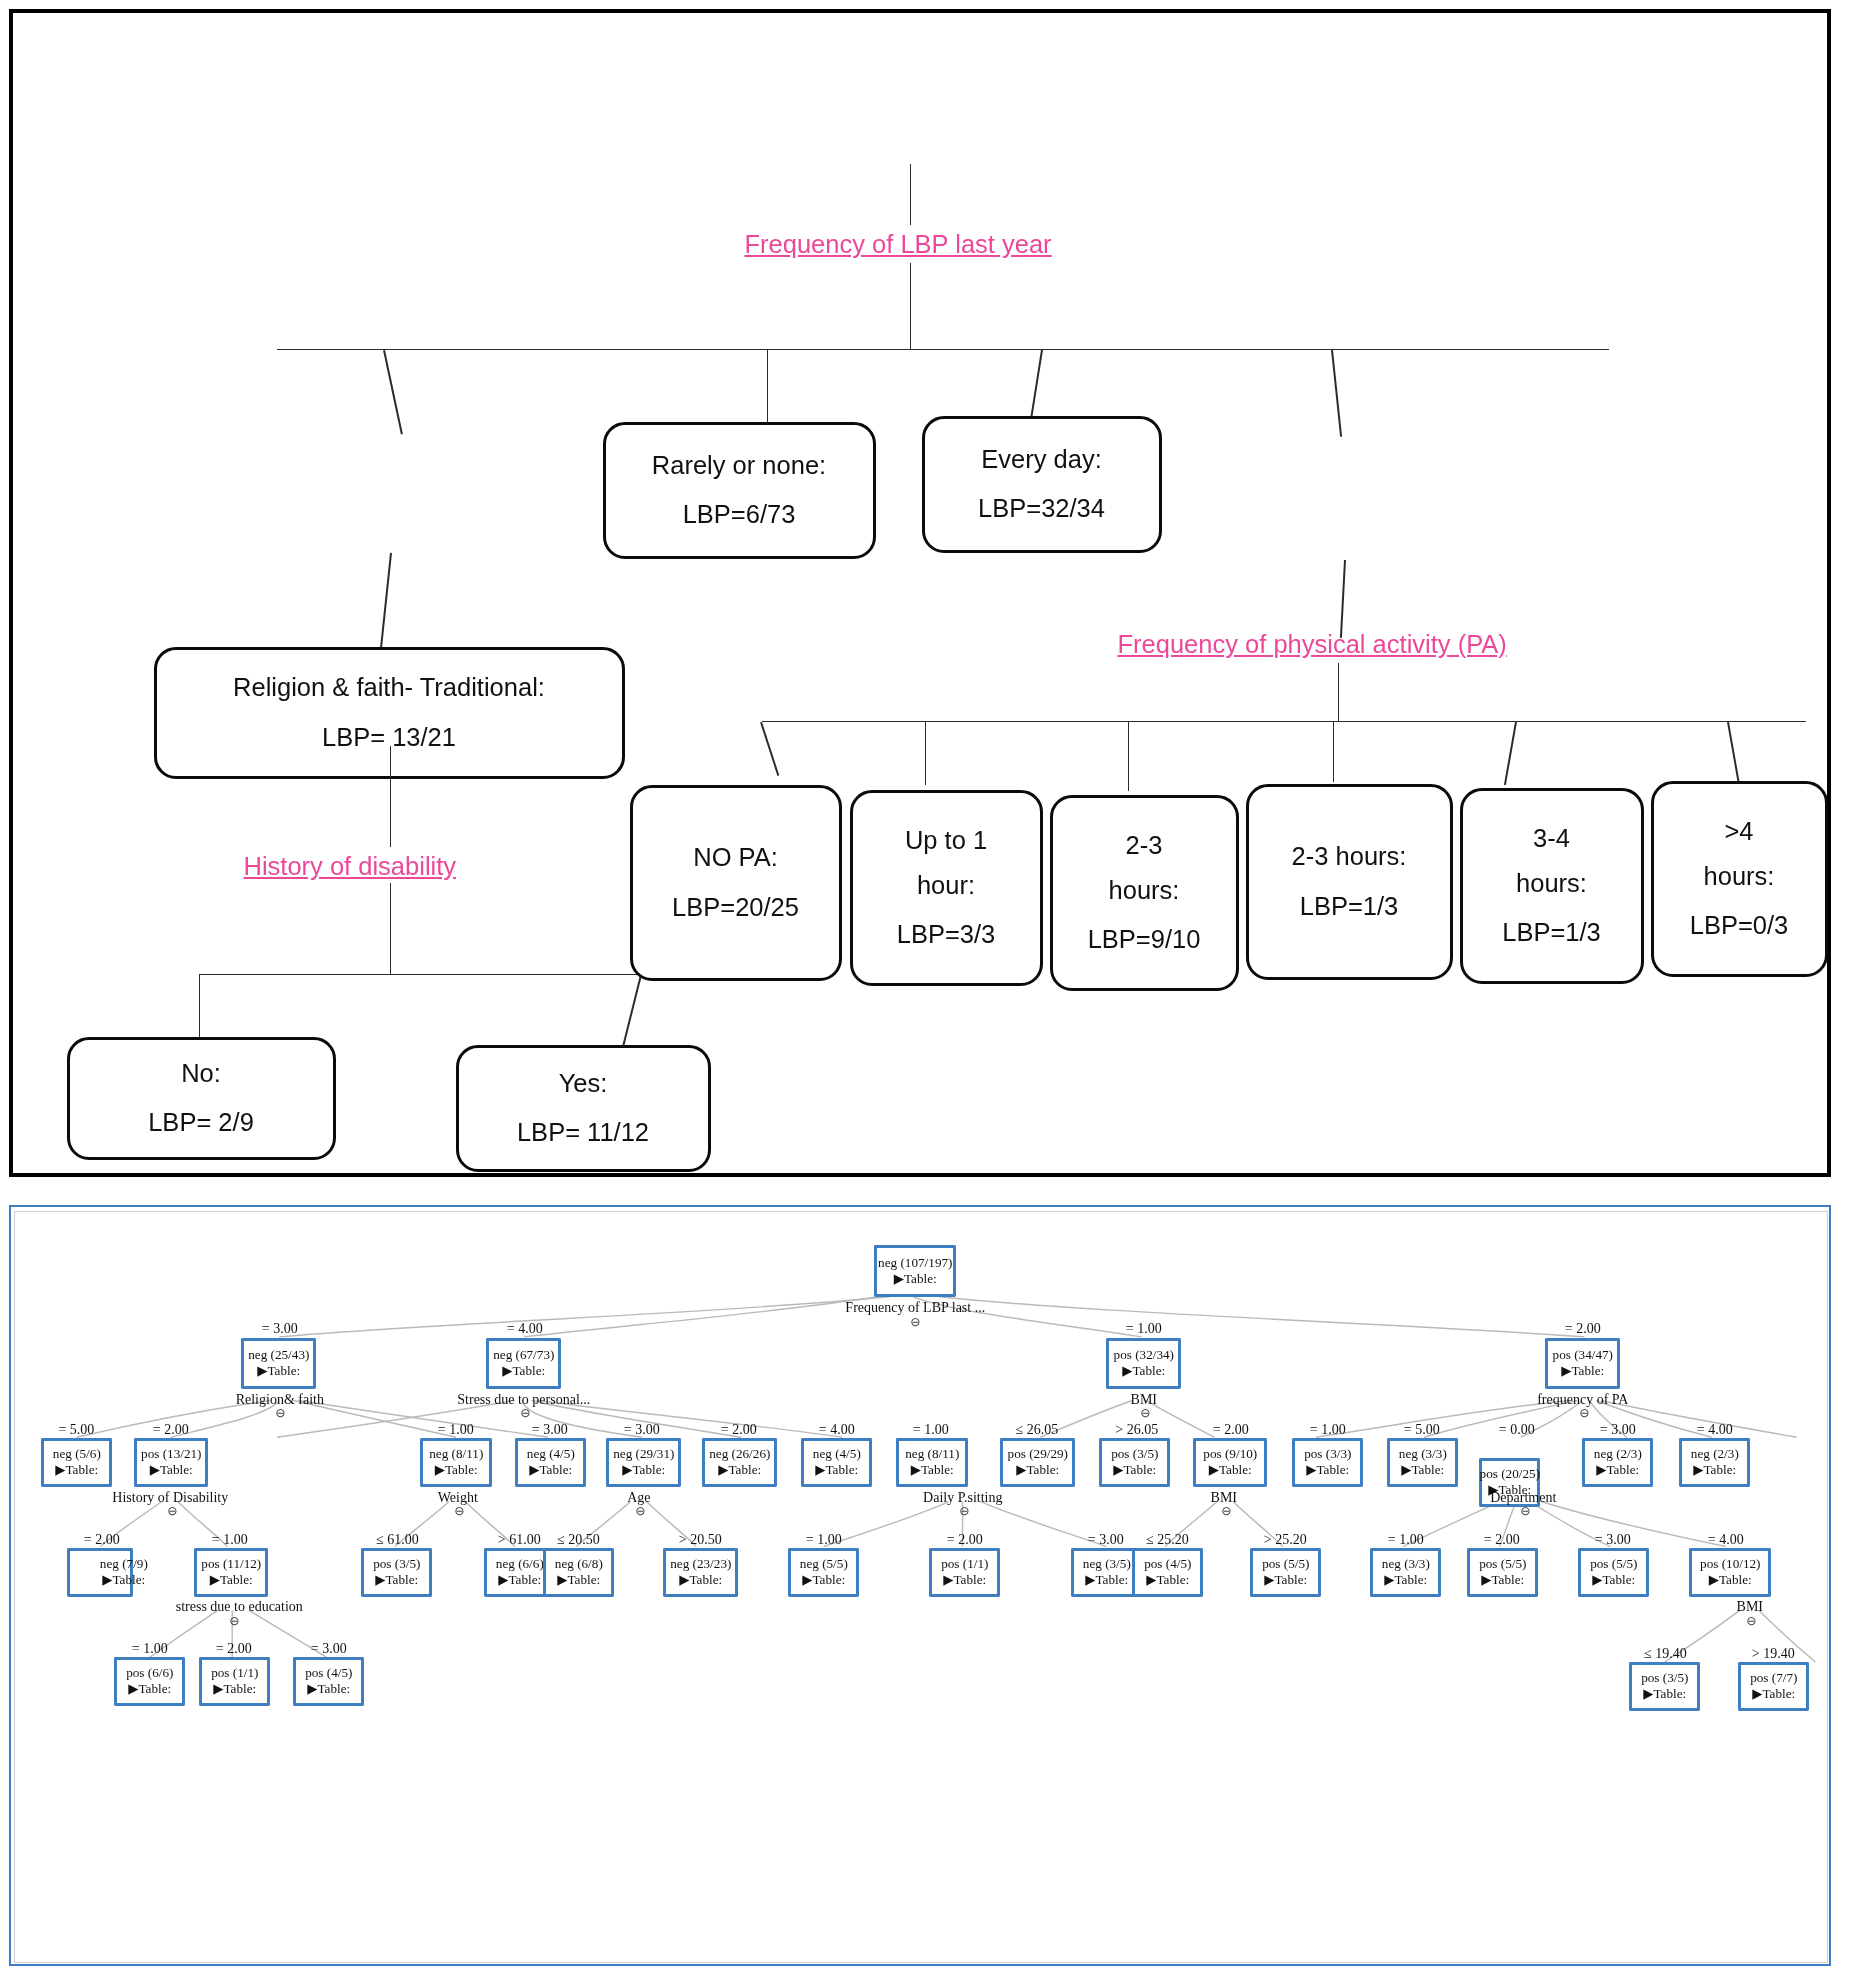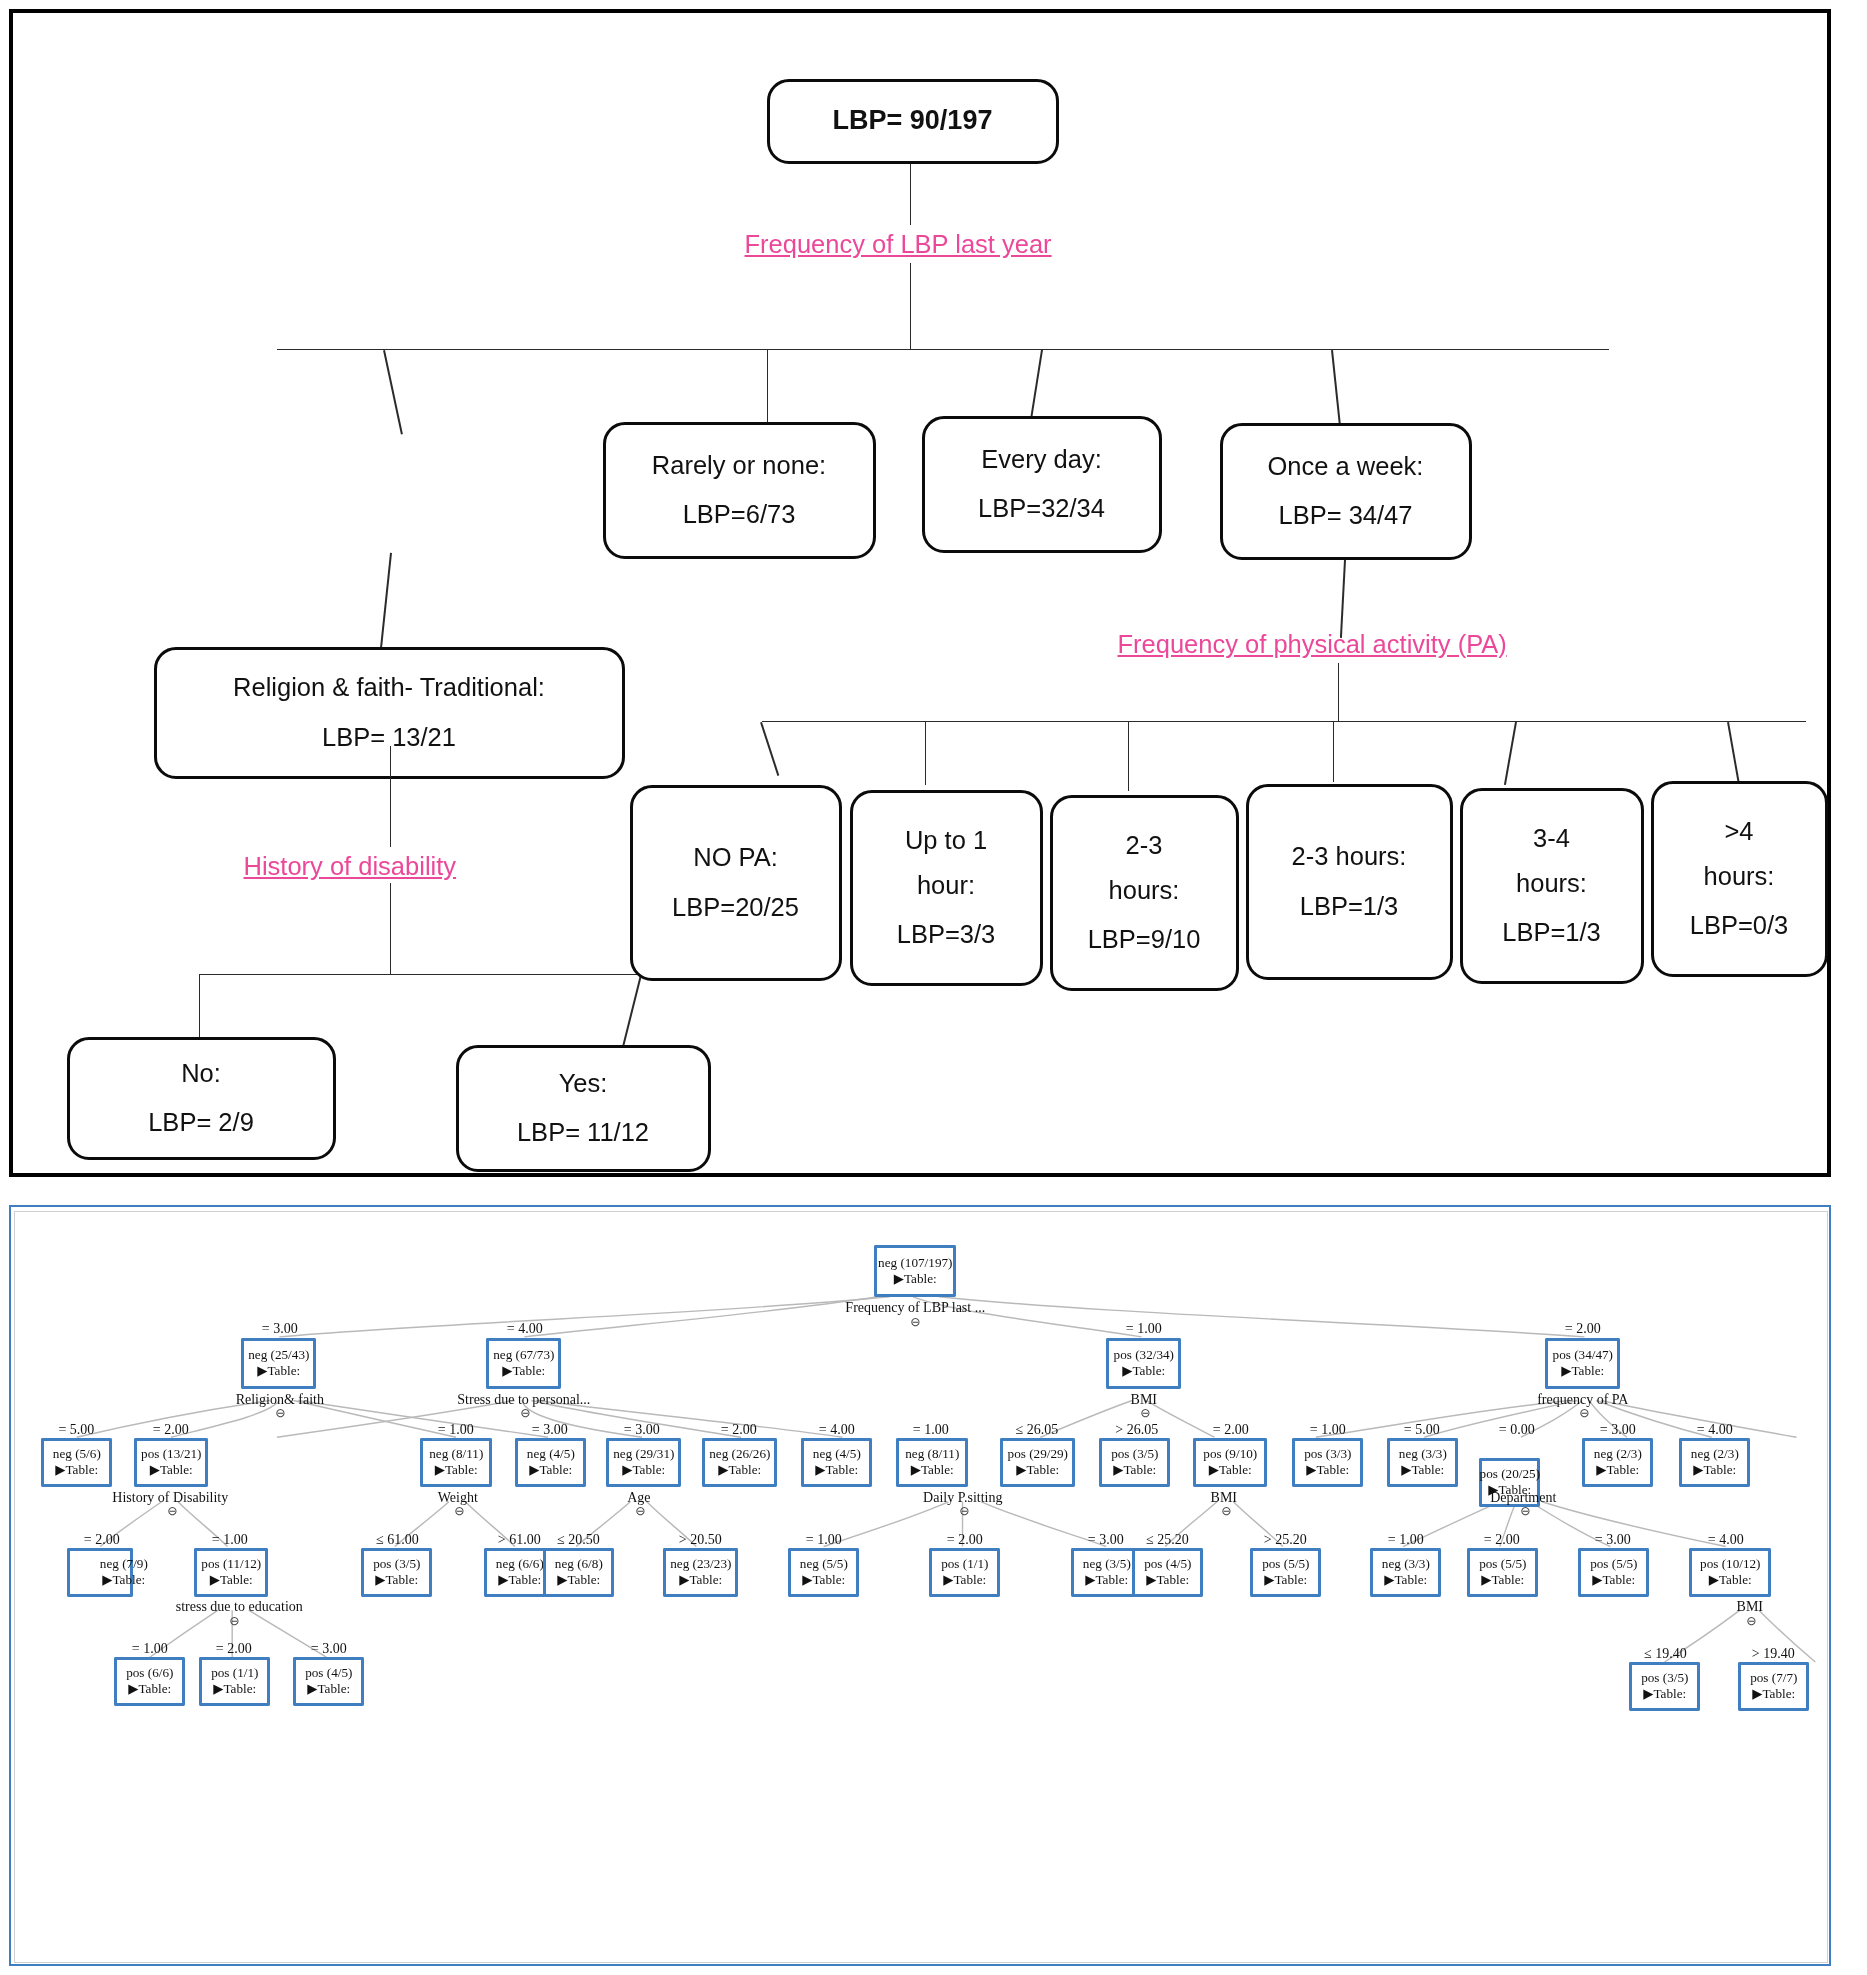--- a/index.html
+++ b/index.html
@@ -41,23 +41,20 @@
   .bminus{position:absolute;font-family:"Liberation Serif",serif;font-size:12.3px;
           color:#444;}
 </style>
 </head>
 <body>
 
 <div id="page">
 
   <div id="top-panel">
 
-    <div class="tnode root" style="left:754px;top:66px;width:292px;height:85px;">
-      <div class="l1">LBP= 90/197</div>
-    </div>
 
     <div class="tline v" style="left:897px;top:151px;height:61px;"></div>
     <div class="tlabel" style="left:732px;top:217px;">Frequency of LBP last year</div>
 
     <div class="tline v" style="left:897px;top:250px;height:87px;"></div>
     <div class="tline h" style="left:264px;top:336px;width:1332px;"></div>
 
     <div class="tdiag" style="left:372px;top:337px;width:86px;transform:rotate(78deg);"></div>
     <div class="tline v" style="left:754px;top:336px;height:75px;"></div>
     <div class="tdiag" style="left:1030px;top:337px;width:86px;transform:rotate(99deg);"></div>
@@ -67,24 +64,20 @@
     <div class="tnode" style="left:590px;top:409px;width:273px;height:137px;">
       <div class="l1">Rarely or none:</div>
       <div class="l2">LBP=6/73</div>
     </div>
 
     <div class="tnode" style="left:909px;top:403px;width:240px;height:137px;">
       <div class="l1">Every day:</div>
       <div class="l2">LBP=32/34</div>
     </div>
 
-    <div class="tnode" style="left:1207px;top:410px;width:252px;height:137px;">
-      <div class="l1">Once a week:</div>
-      <div class="l2">LBP= 34/47</div>
-    </div>
 
     <div class="tdiag" style="left:379px;top:540px;width:96px;transform:rotate(96deg);"></div>
 
     <div class="tnode" style="left:141px;top:634px;width:471px;height:132px;">
       <div class="l1">Religion &amp; faith- Traditional:</div>
       <div class="l2">LBP= 13/21</div>
     </div>
 
     <div class="tline v" style="left:377px;top:733px;height:101px;"></div>
     <div class="tlabel" style="left:231px;top:839px;">History of disability</div>

